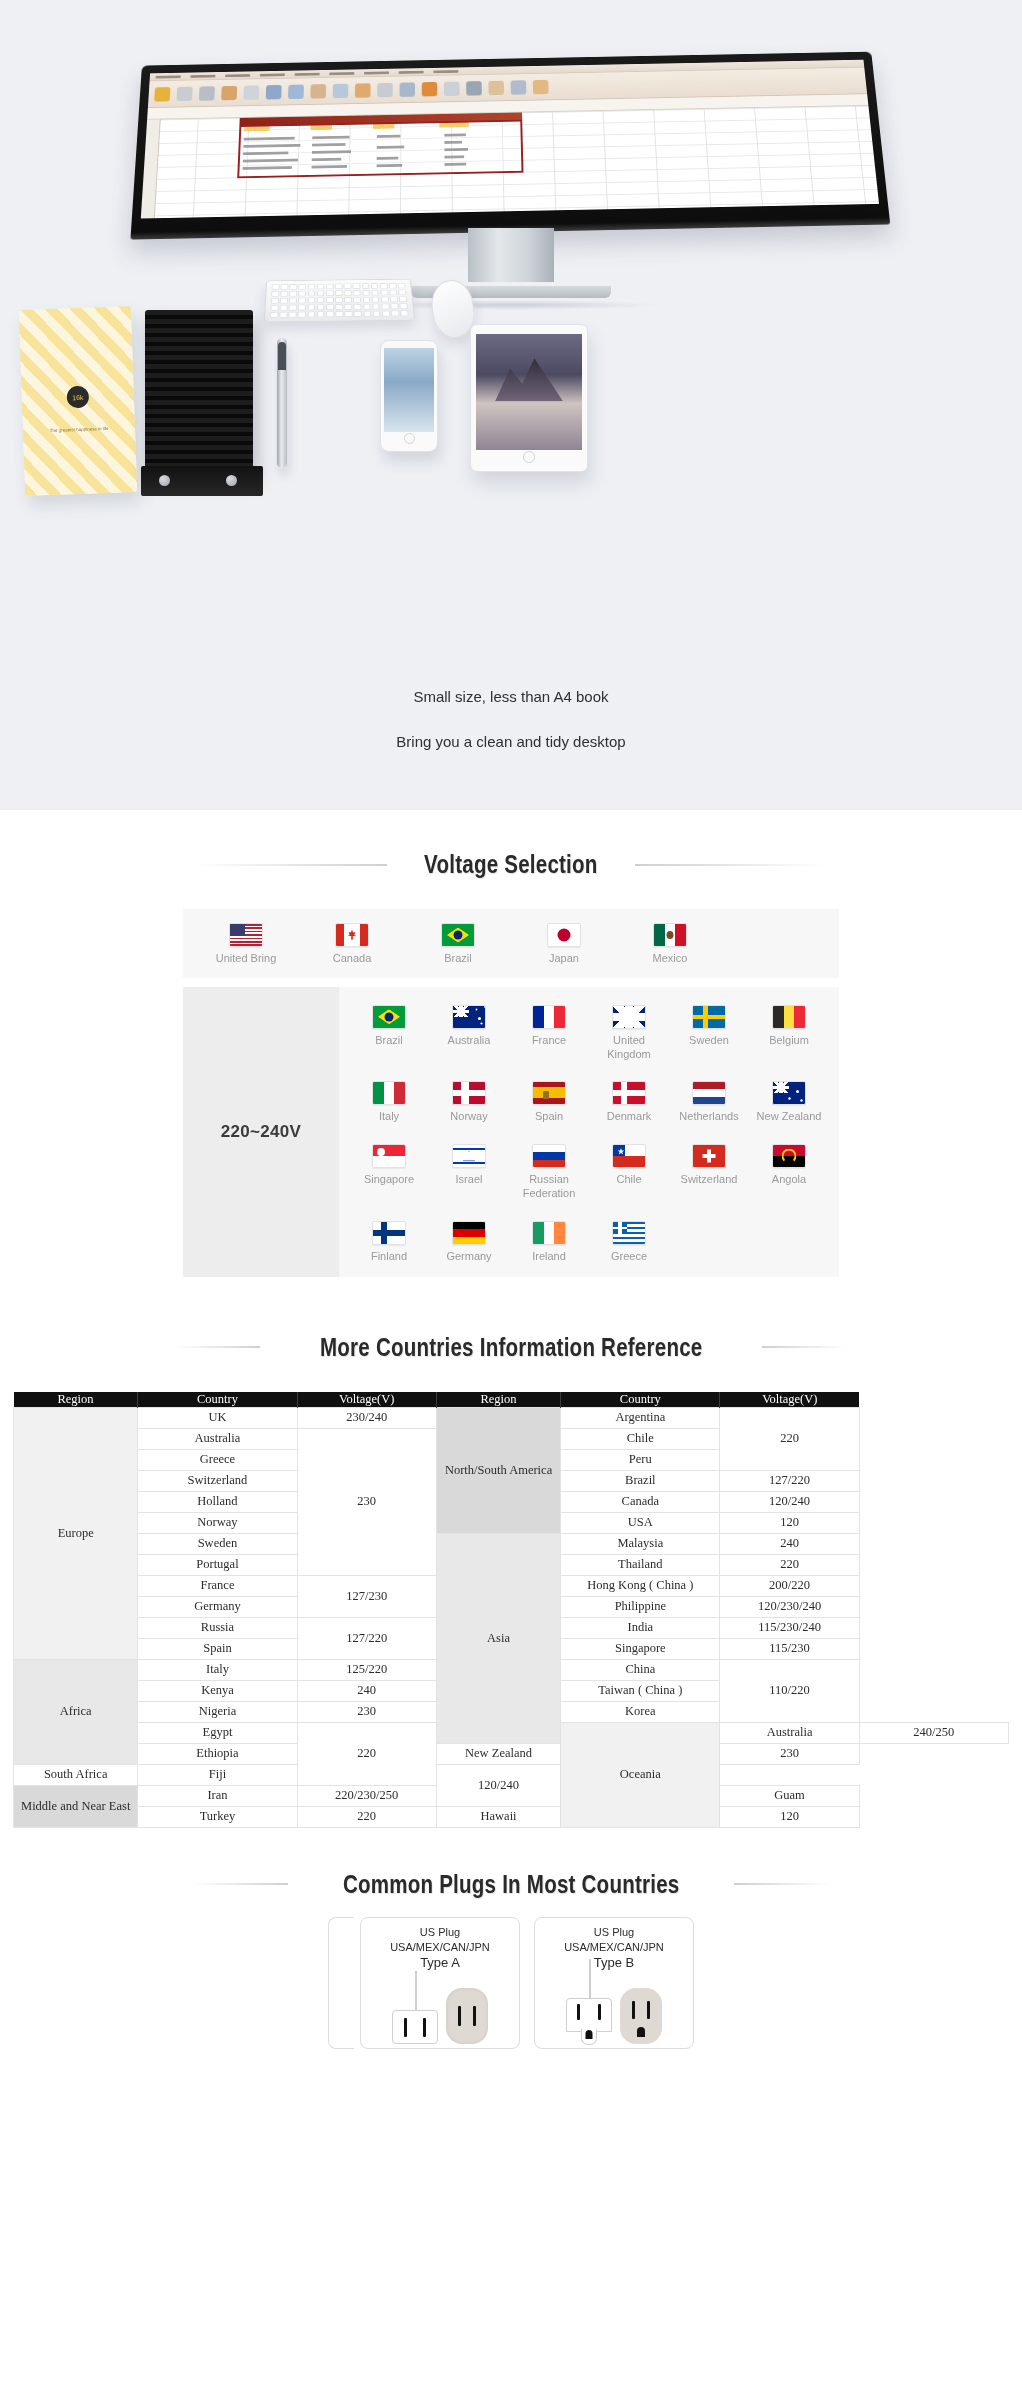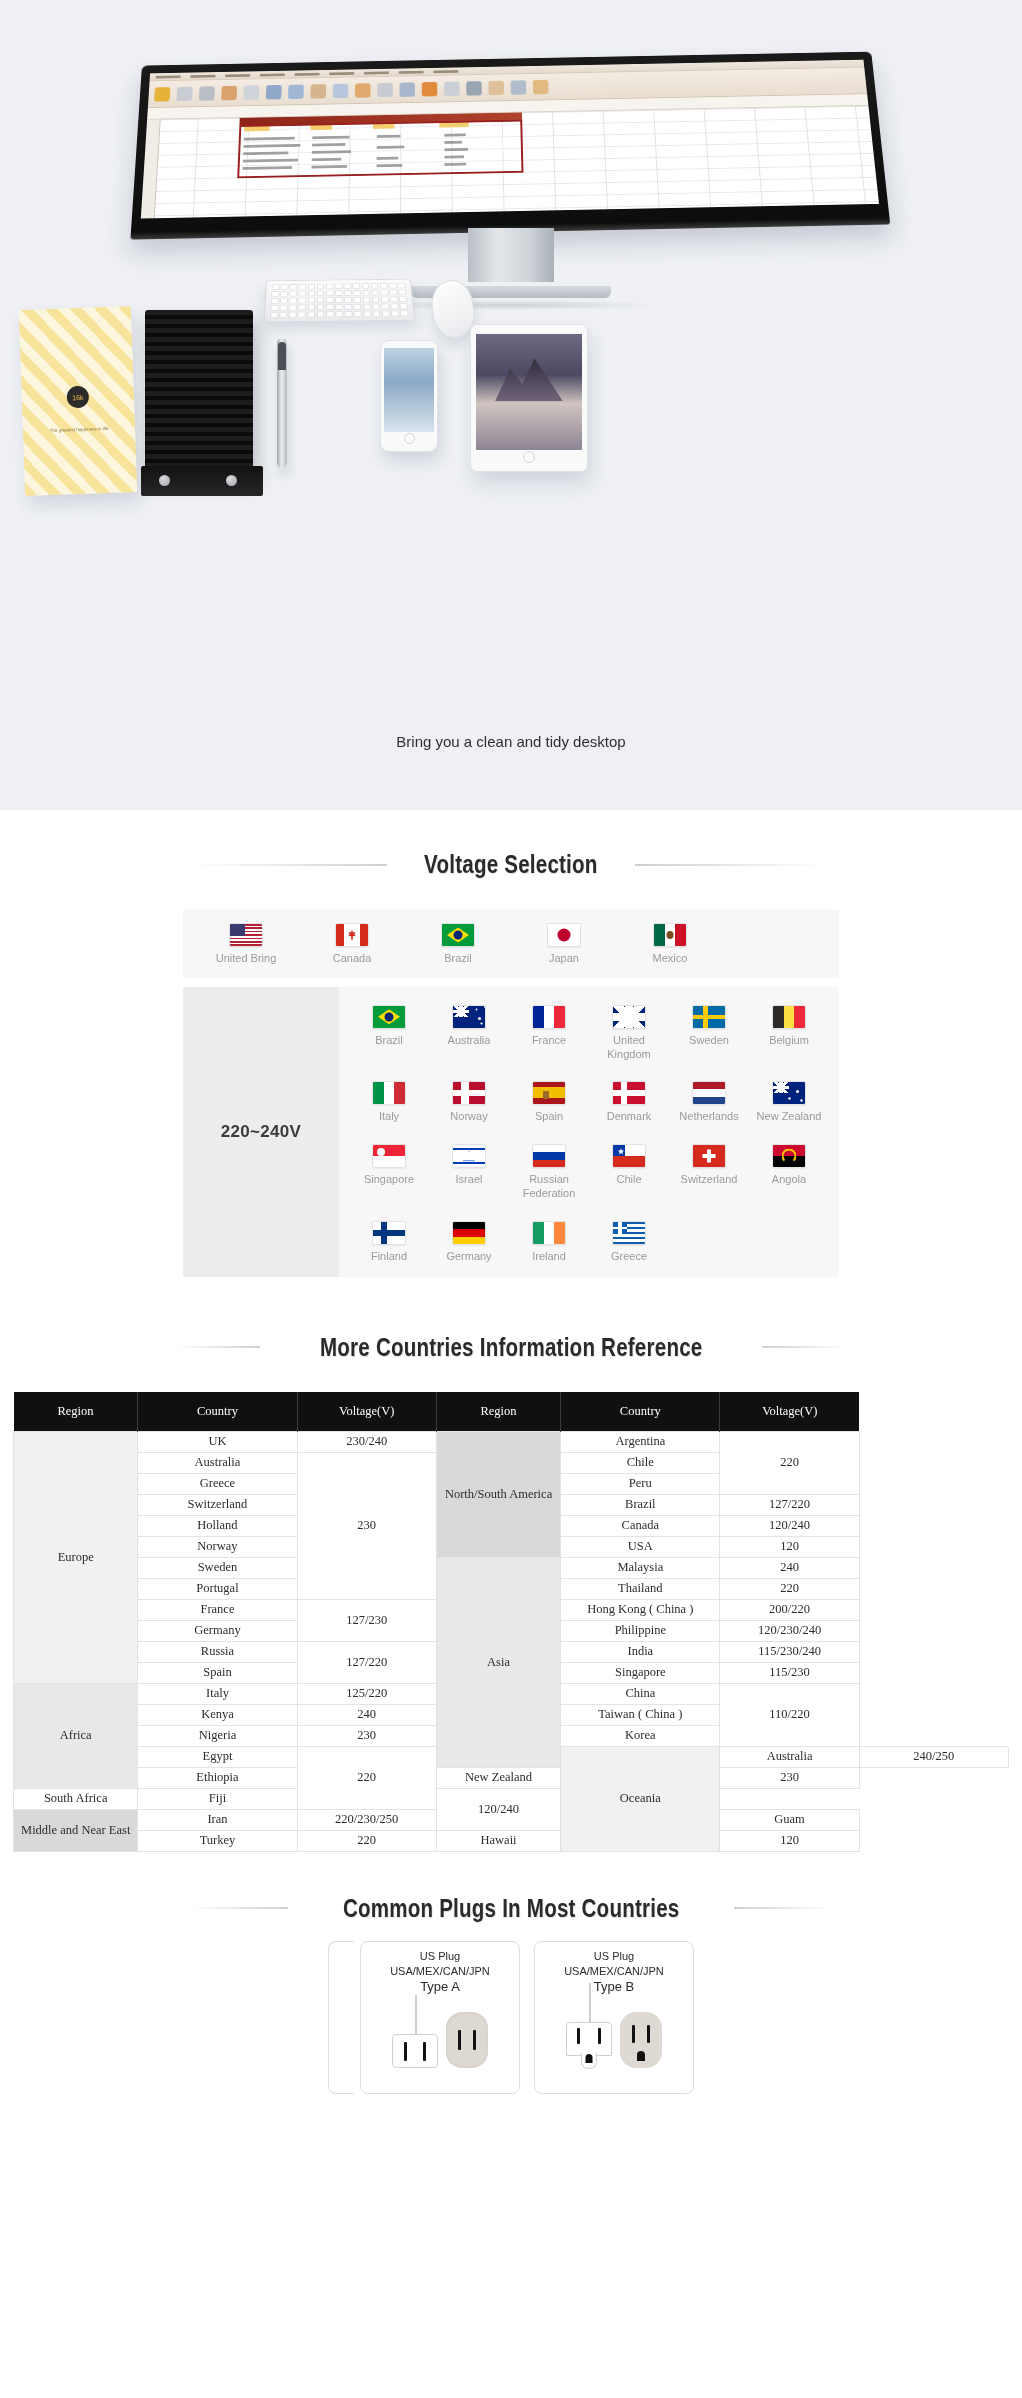--- a/index.html
+++ b/index.html
@@ -247,34 +247,34 @@
   .f-gr{background:repeating-linear-gradient(#0d5eaf 0 11.1%,#fff 11.1% 22.2%);}
   .f-gr::before{content:"";position:absolute;left:0;top:0;width:44%;height:55.5%;background:#0d5eaf;}
   .f-gr::after{content:"";position:absolute;left:0;top:0;width:44%;height:55.5%;
     background:linear-gradient(90deg,transparent 38%,#fff 38% 62%,transparent 62%),linear-gradient(0deg,transparent 38%,#fff 38% 62%,transparent 62%);}
 
   
   .ctable-wrap { width: 996px; margin: 0 auto 10px; }
   table.ctable { width:100%; border-collapse: collapse; font-family:"Liberation Serif", serif; font-size:12.5px; color:#2c2c2c;}
   table.ctable th {
     background:#101010; color:#fff; font-weight:normal; font-size:12.5px;
-    padding:12px 2px; border-right:1px solid #3a3a3a; text-align:center;
+    padding:0 2px; border-right:1px solid #3a3a3a; text-align:center;
   }
   table.ctable td { border:1px solid #e3e3e3; text-align:center; padding:2.5px 2px; height:14px; background:#fff;}
   table.ctable td.region { background:#f1f1f1; font-size:12.5px; }
   table.ctable td.region.dark { background:#d9d9d9; }
   table.ctable td.region.mid { background:#e8e8e8; }
   .col-region{width:12.5%;} .col-country{width:16%;} .col-volt{width:14%;}
 
   
   .plugs-section { background:#fff; padding-bottom: 6px; }
   .plug-row { display:flex; justify-content:center; gap:6px; margin-top: 4px; }
   .plug-card {
     width: 160px; border:1px solid #dcdcdc; border-radius:8px; background:#fff;
-    padding: 7px 5px 25px; display:flex; flex-direction:column; align-items:center;
+    padding: 7px 5px 4px; display:flex; flex-direction:column; align-items:center;
     position:relative;
   }
   .plug-card .ptitle { font-size:11px; color:#2b2b2b; line-height:1.35; text-align:center;}
   .plug-card .psub { font-size:11px; color:#2b2b2b; text-align:center; line-height:1.3;}
   .plug-card .ptype { font-size:13px; color:#2b2b2b; margin-top:1px; text-align:center;}
   .plug-art { display:flex; align-items:flex-end; gap:8px; margin-top:10px; height:64px;}
   .plug-body { position:relative; }
   .plug-a { width:46px;height:34px;border:1.4px solid #cfcfcf;border-radius:4px;background:#fff;position:relative;}
   .plug-a .prong { position:absolute; top:7px; width:2.6px; height:19px; background:#111; border-radius:1px;}
   .plug-a .prong.l{left:11px;} .plug-a .prong.r{right:11px;}
@@ -488,20 +488,21 @@
       </div>
 
       <div class="tablet">
         <div class="scr">
             <div class="mtn"></div>
           </div>
         <div class="home"></div>
       </div>
     </div>
 
+    <div class="hero-caption one">Small size, less than A4 book</div>
     <div class="hero-caption two">Bring you a clean and tidy desktop</div>
   </section>
 
   <section class="section">
     <div class="sec-title">
       <div class="rule"></div>
       <h2>Voltage Selection</h2>
       <div class="rule r"></div>
     </div>
 

